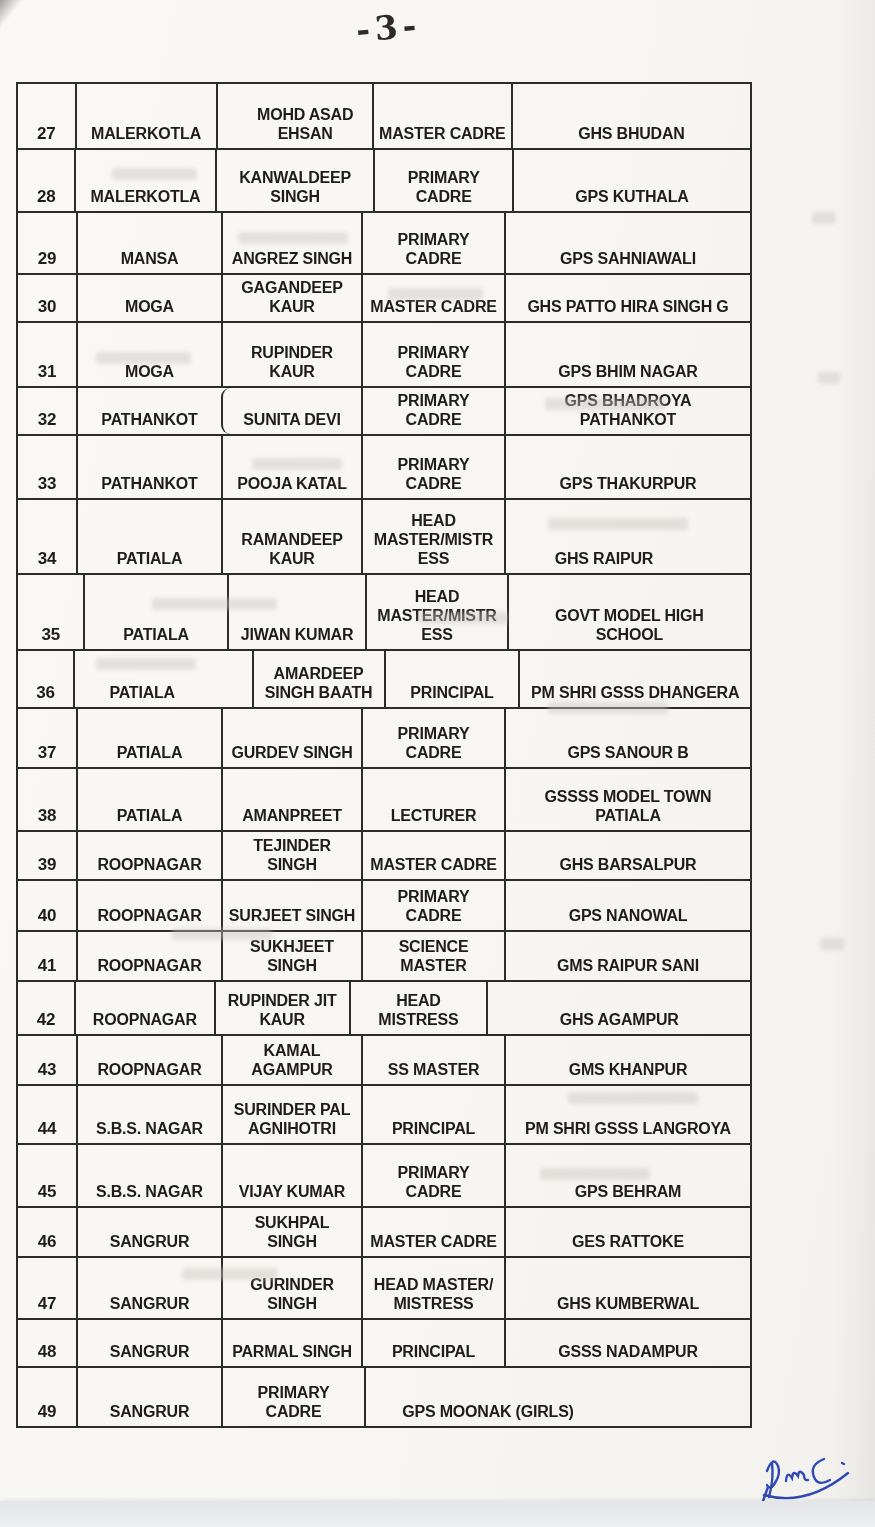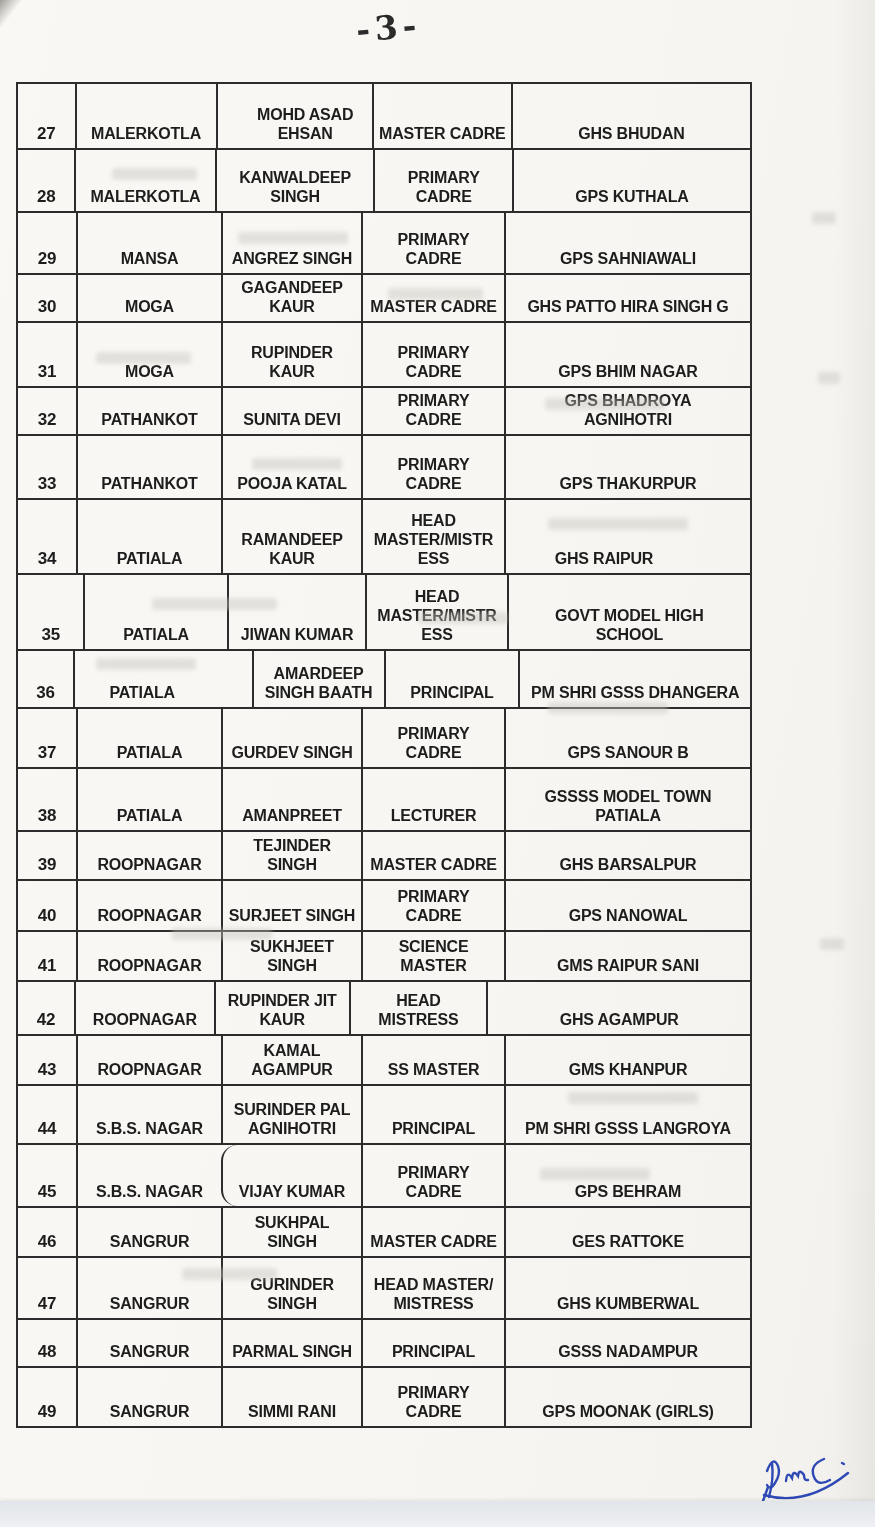--- a/index.html
+++ b/index.html
@@ -103,25 +103,25 @@
         <div class="cell c-district" style="width: 145px;">MOGA</div>
         <div class="cell c-name" style="width: 140px;">RUPINDER
 KAUR</div>
         <div class="cell c-designation" style="width: 143px;">PRIMARY
 CADRE</div>
         <div class="cell c-school" style="width: 246px;">GPS BHIM NAGAR</div>
       </div>
       <div class="row" style="height: 48px;">
         <div class="cell c-sno" style="width: 58px;">32</div>
         <div class="cell c-district" style="width: 145px;">PATHANKOT</div>
-        <div class="cell c-name" style="width: 140px;">SUNITA DEVI</div>
+        <div class="cell c-name" style="width: 140px; border-radius: 9px;">SUNITA DEVI</div>
         <div class="cell c-designation" style="width: 143px;">PRIMARY
 CADRE</div>
         <div class="cell c-school" style="width: 246px;">GPS BHADROYA
-AGNIHOTRI</div>
+PATHANKOT</div>
       </div>
       <div class="row" style="height: 64px;">
         <div class="cell c-sno" style="width: 58px;">33</div>
         <div class="cell c-district" style="width: 145px;">PATHANKOT</div>
         <div class="cell c-name" style="width: 140px;">POOJA KATAL</div>
         <div class="cell c-designation" style="width: 143px;">PRIMARY
 CADRE</div>
         <div class="cell c-school" style="width: 246px;">GPS THAKURPUR</div>
       </div>
       <div class="row" style="height: 75px;">
@@ -214,21 +214,21 @@
         <div class="cell c-sno" style="width: 58px;">44</div>
         <div class="cell c-district" style="width: 145px;">S.B.S. NAGAR</div>
         <div class="cell c-name" style="width: 140px;">SURINDER PAL
 AGNIHOTRI</div>
         <div class="cell c-designation" style="width: 143px;">PRINCIPAL</div>
         <div class="cell c-school" style="width: 246px;">PM SHRI GSSS LANGROYA</div>
       </div>
       <div class="row" style="height: 63px;">
         <div class="cell c-sno" style="width: 58px;">45</div>
         <div class="cell c-district" style="width: 145px;">S.B.S. NAGAR</div>
-        <div class="cell c-name" style="width: 140px; border-radius: 16px;">VIJAY KUMAR</div>
+        <div class="cell c-name" style="width: 140px;">VIJAY KUMAR</div>
         <div class="cell c-designation" style="width: 143px;">PRIMARY
 CADRE</div>
         <div class="cell c-school" style="width: 246px;">GPS BEHRAM</div>
       </div>
       <div class="row" style="height: 50px;">
         <div class="cell c-sno" style="width: 58px;">46</div>
         <div class="cell c-district" style="width: 145px;">SANGRUR</div>
         <div class="cell c-name" style="width: 140px;">SUKHPAL
 SINGH</div>
         <div class="cell c-designation" style="width: 143px;">MASTER CADRE</div>
@@ -246,21 +246,20 @@
       <div class="row" style="height: 48px;">
         <div class="cell c-sno" style="width: 58px;">48</div>
         <div class="cell c-district" style="width: 145px;">SANGRUR</div>
         <div class="cell c-name" style="width: 140px;">PARMAL SINGH</div>
         <div class="cell c-designation" style="width: 143px;">PRINCIPAL</div>
         <div class="cell c-school" style="width: 246px;">GSSS NADAMPUR</div>
       </div>
       <div class="row" style="height: 60px;">
         <div class="cell c-sno" style="width: 58px;">49</div>
         <div class="cell c-district" style="width: 145px;">SANGRUR</div>
-        <div class="cell c-name" style="width: 140px;">SIMMI RANI</div>
         <div class="cell c-designation" style="width: 143px;">PRIMARY
 CADRE</div>
         <div class="cell c-school" style="width: 246px;">GPS MOONAK (GIRLS)</div>
       </div>
     </div>
 
   <div class="ghost" style="left:112px;top:168px;width:85px;"></div>
   <div class="ghost" style="left:238px;top:232px;width:110px;"></div>
   <div class="ghost" style="left:388px;top:288px;width:95px;"></div>
   <div class="ghost" style="left:96px;top:352px;width:95px;"></div>

